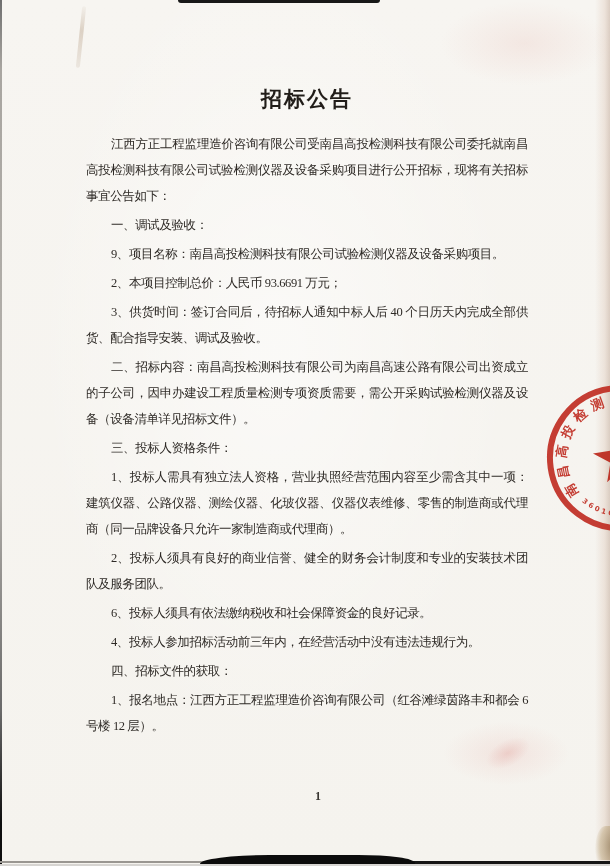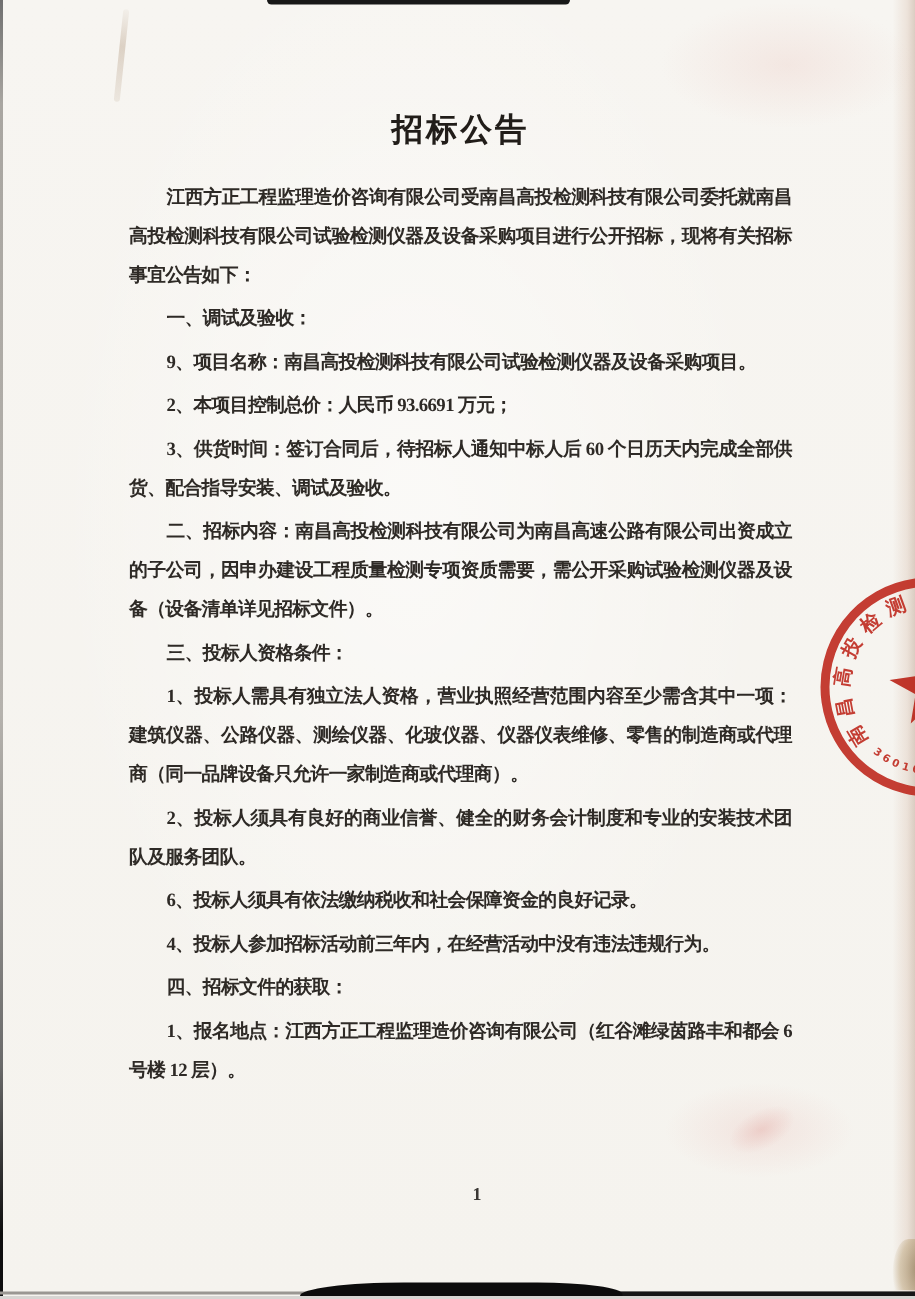--- a/index.html
+++ b/index.html
@@ -29,24 +29,24 @@
   .corner-curl{position:absolute;right:0;bottom:6px;width:15px;height:34px;
     background:radial-gradient(ellipse 140% 110% at 110% 60%, rgba(128,102,58,0.55), rgba(176,149,100,0.4) 55%, rgba(200,180,140,0) 80%);
     border-top-left-radius:70%;}
   .smudge-topleft{position:absolute;left:79px;top:6px;width:4px;height:62px;
     background:linear-gradient(rgba(158,126,94,0.05), rgba(158,126,94,0.3) 40%, rgba(158,126,94,0.12));
     transform:rotate(6deg);border-radius:3px;}
   .stain-pink-bottom{position:absolute;left:484px;top:740px;width:48px;height:26px;
     background:radial-gradient(ellipse at 50% 50%, rgba(224,156,150,0.30), rgba(224,156,150,0) 70%);
     transform:rotate(-28deg);}
   
-  .doc{position:absolute;left:86px;top:72px;width:442px;}
+  .doc{position:absolute;left:86px;top:85px;width:442px;}
   .doc-title{margin:0 0 18px;text-align:center;font-size:21px;font-weight:700;letter-spacing:2px;color:#211d19;}
   .doc p{margin:0 0 3px;font-size:12.5px;line-height:26px;letter-spacing:-0.4px;
-    text-indent:2em;text-align:justify;font-weight:700;color:#2e2a26;}
+    text-indent:2em;text-align:justify;font-weight:400;color:#2e2a26;}
   .page-number{position:absolute;left:0;right:0;top:789px;text-align:center;font-size:12px;color:#3a3733;
     padding-left:26px;font-weight:600;}
   
   .seal{position:absolute;left:540px;top:378px;width:160px;height:160px;
     transform:rotate(-8deg);transform-origin:50% 50%;opacity:0.9;}
 </style>
 </head>
 <body>
 
 <div class="page">
@@ -62,21 +62,21 @@
   <div class="smudge-topleft"></div>
   <div class="stain-pink-bottom"></div>
 
   <div class="doc">
     <h1 class="doc-title">招标公告</h1>
     <div>
         <p>江西方正工程监理造价咨询有限公司受南昌高投检测科技有限公司委托就南昌高投检测科技有限公司试验检测仪器及设备采购项目进行公开招标，现将有关招标事宜公告如下：</p>
         <p>一、调试及验收：</p>
         <p>9、项目名称：南昌高投检测科技有限公司试验检测仪器及设备采购项目。</p>
         <p>2、本项目控制总价：人民币 93.6691 万元；</p>
-        <p>3、供货时间：签订合同后，待招标人通知中标人后 60 个日历天内完成全部供货、配合指导安装、调试及验收。</p>
+        <p>3、供货时间：签订合同后，待招标人通知中标人后 40 个日历天内完成全部供货、配合指导安装、调试及验收。</p>
         <p>二、招标内容：南昌高投检测科技有限公司为南昌高速公路有限公司出资成立的子公司，因申办建设工程质量检测专项资质需要，需公开采购试验检测仪器及设备（设备清单详见招标文件）。</p>
         <p>三、投标人资格条件：</p>
         <p>1、投标人需具有独立法人资格，营业执照经营范围内容至少需含其中一项：建筑仪器、公路仪器、测绘仪器、化玻仪器、仪器仪表维修、零售的制造商或代理商（同一品牌设备只允许一家制造商或代理商）。</p>
         <p>2、投标人须具有良好的商业信誉、健全的财务会计制度和专业的安装技术团队及服务团队。</p>
         <p>6、投标人须具有依法缴纳税收和社会保障资金的良好记录。</p>
         <p>4、投标人参加招标活动前三年内，在经营活动中没有违法违规行为。</p>
         <p>四、招标文件的获取：</p>
         <p>1、报名地点：江西方正工程监理造价咨询有限公司（红谷滩绿茵路丰和都会 6 号楼 12 层）。</p>
       </div>
   </div>

